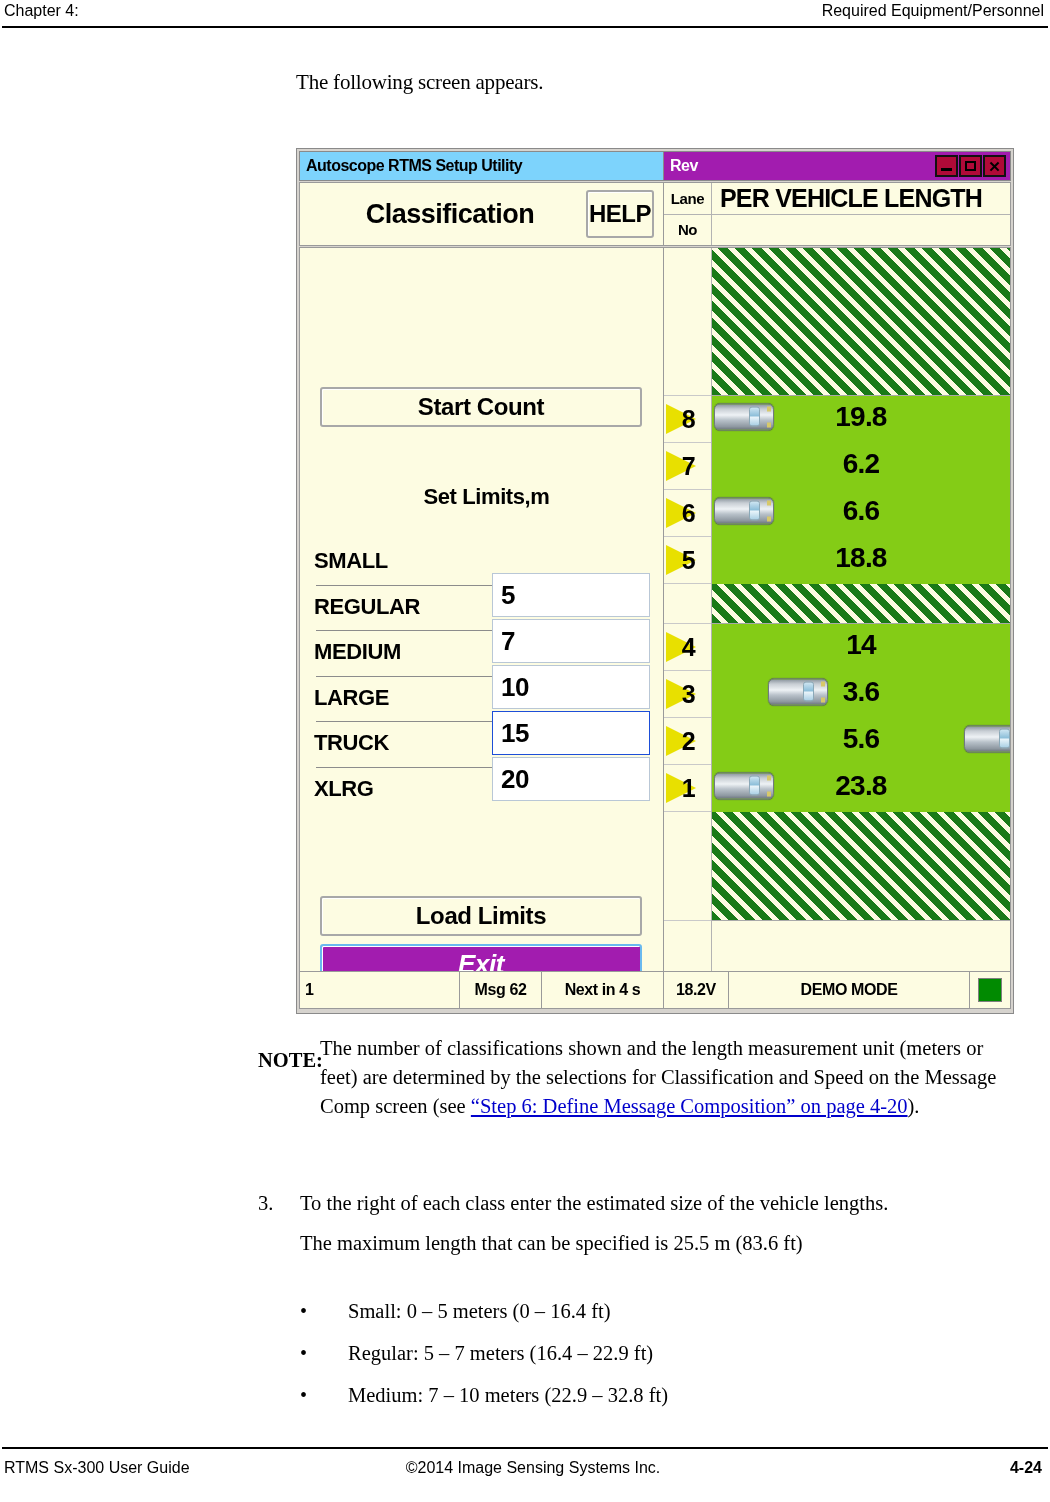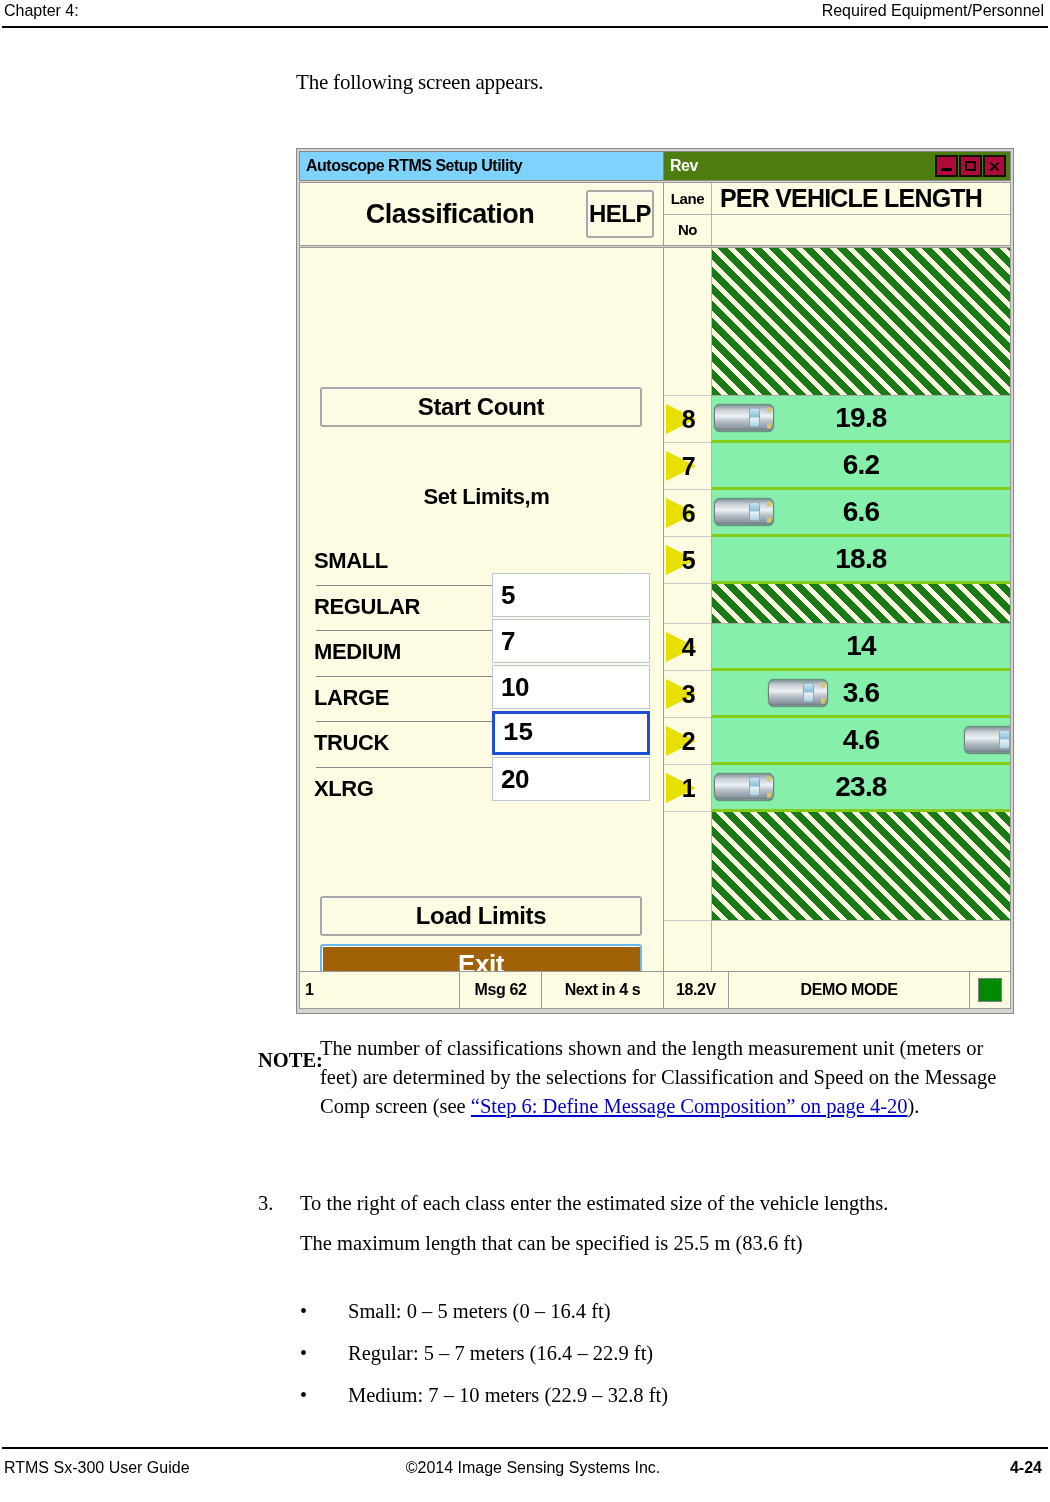--- a/index.html
+++ b/index.html
@@ -293,21 +293,21 @@
     border: 1px solid #b9c7d6;
     box-sizing: border-box;
     display: flex;
     align-items: center;
     padding-left: 8px;
     font-size: 26px;
     font-weight: bold;
     letter-spacing: -0.5px;
     margin-bottom: 2px;
   }
-  .limit-field.focused { border: 3px solid #1d4ed8; font-family: Liberation Mono, monospace; }
+  .limit-field.focused { border: 1px solid #1d4ed8; }
 
   
   .panel-right {
     flex: 1;
     border: 1px solid #9a9a9a;
     border-left: none;
     box-sizing: border-box;
     background: #fdfce2;
     display: flex;
   }
@@ -350,22 +350,22 @@
     font-weight: bold;
     letter-spacing: -0.5px;
     margin-left: 2px;
   }
   .len-cell {
     position: relative;
     box-sizing: border-box;
     display: flex;
     align-items: center;
     justify-content: center;
-    background: #86efac;
-    border-bottom: 3px solid #84cc16;
+    background: #84cc16;
+    border-bottom: 6px solid #84cc16;
     overflow: hidden;
   }
   .len-cell .len-val {
     font-size: 28px;
     font-weight: bold;
     letter-spacing: -0.8px;
     position: relative;
     z-index: 3;
   }
   .hatch {
@@ -530,21 +530,21 @@
   <span class="hdr-right">Required Equipment/Personnel</span>
 </div>
 <div class="rule-top"></div>
 
 <div class="intro-line">The following screen appears.</div>
 
 <div class="figure">
 
   <div class="titlebar">
     <div class="tb-left" style="background: #7dd3fc;">Autoscope RTMS Setup Utility</div>
-    <div class="tb-right" style="background: #4d7c0f;">
+    <div class="tb-right" style="background: #a21caf;">
       <span class="rev-label">Rev</span>
       <div class="win-btns">
         <div class="win-btn" style="background: rgb(176, 10, 56);">
             <span class="glyph-min"></span>
           </div>
         <div class="win-btn" style="background: rgb(176, 10, 56);">
             <span class="glyph-max"></span>
           </div>
         <div class="win-btn" style="background: rgb(176, 10, 56);">✕</div>
       </div>
@@ -606,21 +606,21 @@
       <div class="limit-inputs">
         <div class="limit-field">5</div>
         <div class="limit-field">7</div>
         <div class="limit-field">10</div>
         <div class="limit-field focused">15</div>
         <div class="limit-field">20</div>
       </div>
 
       <div class="btn-wide" id="load-limits-btn">Load Limits</div>
 
-      <div class="btn-wide" id="exit-btn" style="background: #a16207;">Exit</div>
+      <div class="btn-wide" id="exit-btn" style="background: #a21caf; font-style: italic;">Exit</div>
     </div>
 
     <div class="panel-right">
       <div class="lane-col" id="lane-col">
           <div class="lane-cell blank" style="height: 148px; flex: 0 0 148px;"></div>
           <div class="lane-cell" style="height: 47px; flex: 0 0 47px;">
             <span class="arrow" style="border-left-color: rgb(232, 224, 0);"></span>
             <span class="lane-num">8</span>
           </div>
           <div class="lane-cell" style="height: 47px; flex: 0 0 47px;">
@@ -673,21 +673,21 @@
           <div class="len-cell hatch" style="height: 40px; flex: 0 0 40px;"></div>
           <div class="len-cell" style="height: 47px; flex: 0 0 47px;">
             <span class="len-val">14</span>
           </div>
           <div class="len-cell" style="height: 47px; flex: 0 0 47px;">
             <span class="veh mid"></span>
             <span class="len-val">3.6</span>
           </div>
           <div class="len-cell" style="height: 47px; flex: 0 0 47px;">
             <span class="veh right"></span>
-            <span class="len-val">4.6</span>
+            <span class="len-val">5.6</span>
           </div>
           <div class="len-cell" style="height: 47px; flex: 0 0 47px;">
             <span class="veh left"></span>
             <span class="len-val">23.8</span>
           </div>
           <div class="len-cell hatch" style="height: 109px; flex: 0 0 109px;"></div>
         </div>
     </div>
   </div>
 

